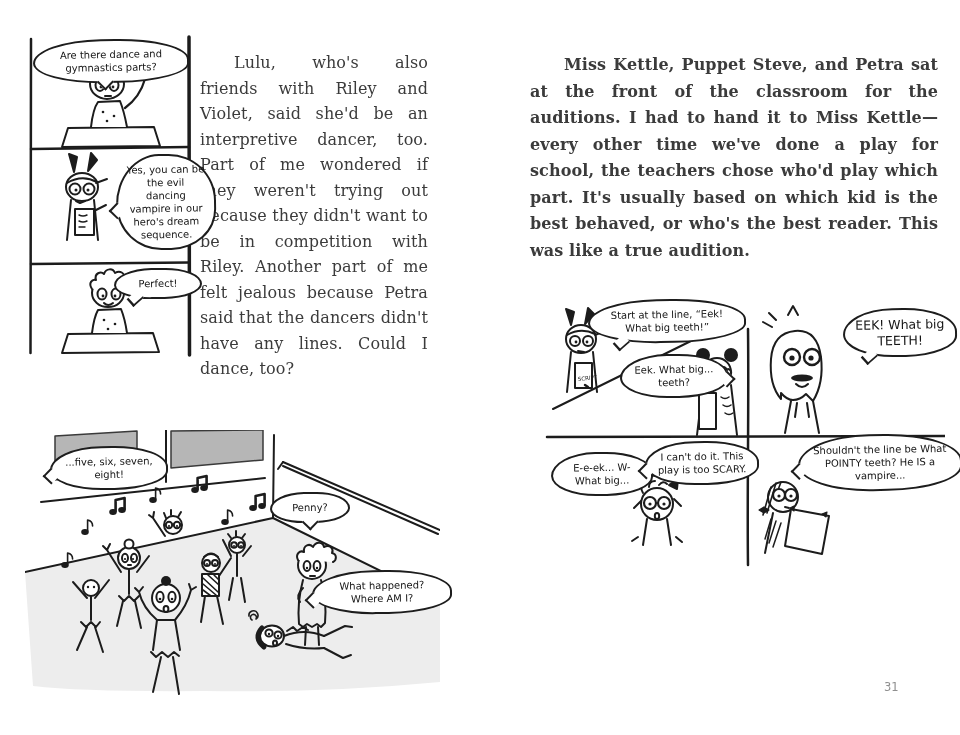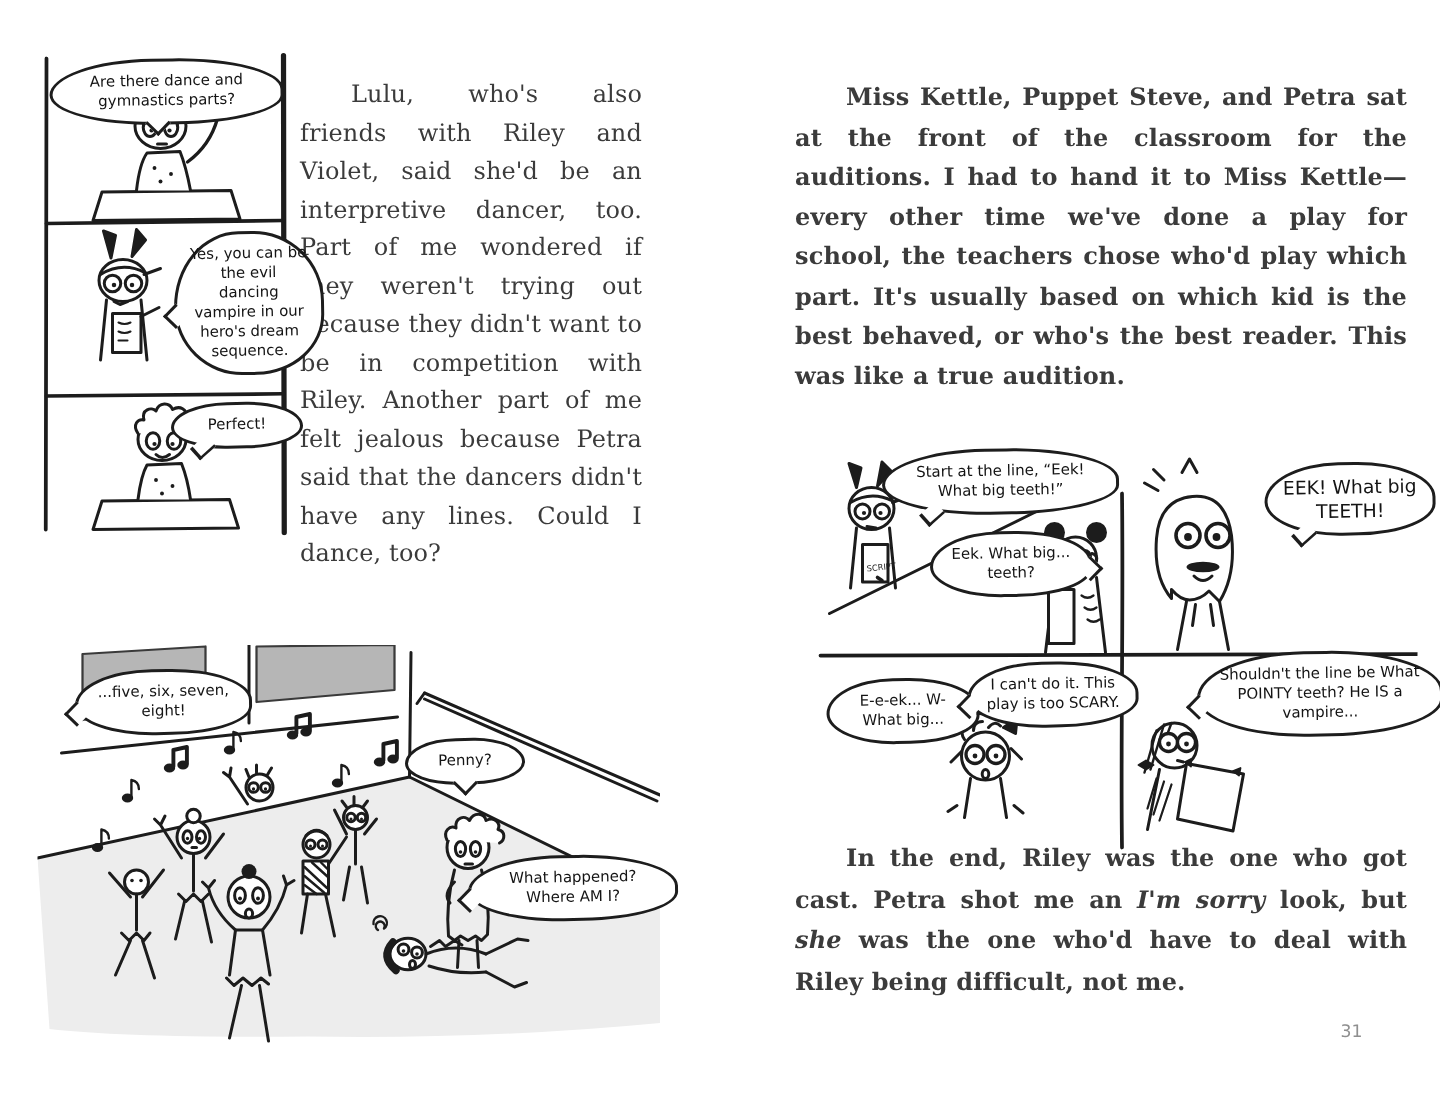--- a/index.html
+++ b/index.html
@@ -33,21 +33,21 @@
   .tail-l::after  { left:-7px; top:52%; transform:rotate(135deg);
     border-right:2px solid #1d1d1d; border-bottom:2px solid #1d1d1d; }
   .tail-r::after  { right:-7px; top:46%; transform:rotate(-45deg);
     border-right:2px solid #1d1d1d; border-bottom:2px solid #1d1d1d; }
   .tail-dash::after {
     content:""; position:absolute; right:-13px; top:55%; width:13px; height:0;
     border-top:2.5px solid #1d1d1d; transform:rotate(6deg); background:none;
   }
   .u { }
   .pagenum {
-    position:absolute; left:884px; top:680px; width:34px; text-align:center;
+    position:absolute; left:884px; top:680px; width:34px; text-align:left;
     font-family:"DejaVu Sans", sans-serif; font-size:11.5px; color:#8f8f8f; z-index:2;
   }
 </style>
 </head>
 <body>
 
 <div class="spread">
 
   <svg class="illus" style="left:28px;top:35px" width="165" height="322" viewBox="0 0 165 322">
     <g stroke="#1c1c1c" fill="none" stroke-width="2" stroke-linecap="round" stroke-linejoin="round">
@@ -306,19 +306,16 @@
     <text x="33" y="84" font-size="5.5" fill="#1c1c1c" font-family="DejaVu Sans, sans-serif" transform="rotate(-6 33 84)">SCRIPT</text>
   </svg>
 
   <div class="bubble tail-bl" style="left:588px;top:299px;width:136px">Start at the line, “Eek! What big teeth!”</div>
   <div class="bubble tail-r" style="left:620px;top:354px;width:86px">Eek. What big... teeth?</div>
   <div class="bubble big tail-bl" style="left:843px;top:308px;width:92px">EEK! What big TEETH!</div>
   <div class="bubble tail-dash" style="left:551px;top:452px;width:80px">E-e-ek... W-What big...</div>
   <div class="bubble tail-l" style="left:645px;top:441px;width:92px">I can't do it. This play is too SCARY.</div>
   <div class="bubble tail-l" style="left:798px;top:434px;width:142px"><span>Shouldn't the line be What POINTY teeth? He </span><span class="u">IS</span><span> a vampire...</span></div>
 
-  <div class="bodytext rt" style="left:530px;top:558px;width:408px;line-height:27.5px">
-    <p><span>In the end, Riley was the one who got cast. Petra shot me an </span><i>I'm sorry</i><span> look, but </span><i>she</i><span> was the one who'd have to deal with Riley being difficult, not me.</span></p>
-  </div>
 
   <div class="pagenum">31</div>
 
 </div>
 
 </body></html>

